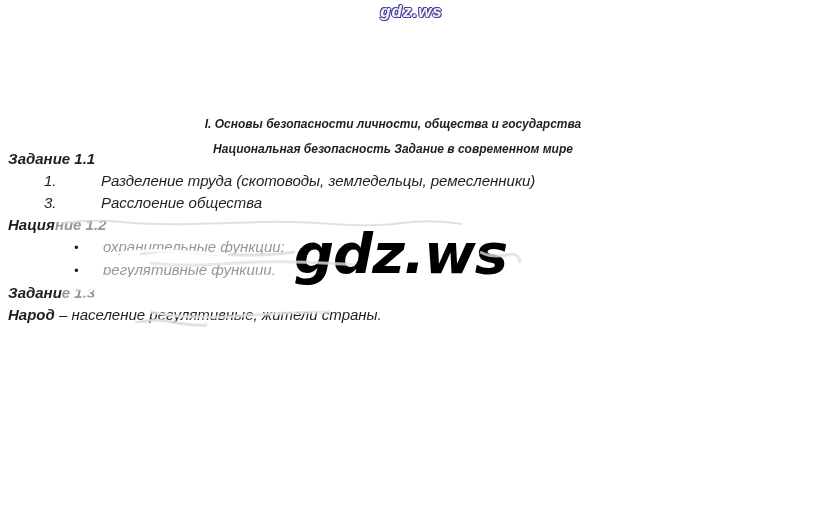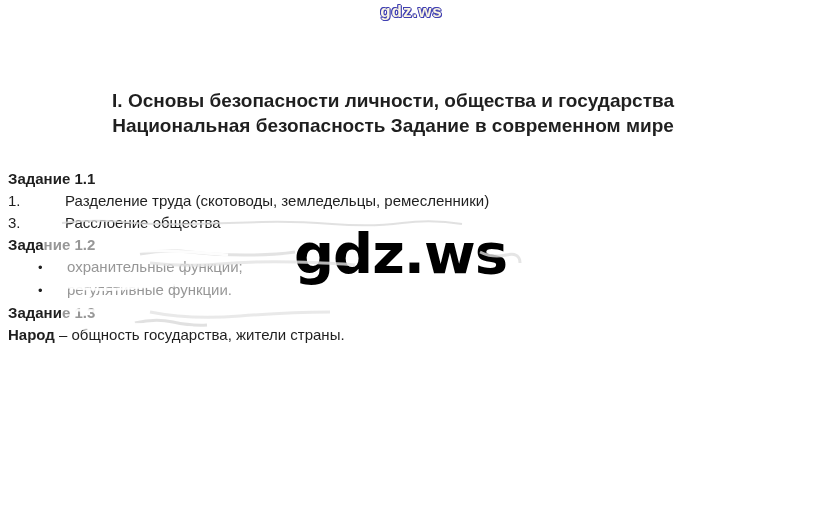--- a/index.html
+++ b/index.html
@@ -9,47 +9,47 @@
     --faded-text:#979797;
     --watermark-color:#000000;
     --page-bg:#ffffff;
   }
   html,body{margin:0;padding:0;}
   body{
     width:823px;height:528px;background:var(--page-bg);
     font-family:"Liberation Sans","DejaVu Sans",sans-serif;
     color:var(--body-text);
   }
-  .page{position:relative;width:754px;height:528px;overflow:hidden;background:var(--page-bg);}
+  .page{position:relative;width:754px;height:528px;overflow:hidden;background:var(--page-bg);font-style:italic;}
 
   
   .site-logo{
     position:absolute;top:2px;left:0;width:823px;text-align:center;
     font-size:17px;font-weight:bold;letter-spacing:1px;
     color:var(--logo-fill);
     text-shadow:-1px 0 0 var(--logo-outline),1px 0 0 var(--logo-outline),
                 0 -1px 0 var(--logo-outline),0 1px 0 var(--logo-outline),
                 1px 1px 0 var(--logo-outline),-1px -1px 0 var(--logo-outline);
     z-index:2;
   }
 
   
   .headings{
-    position:absolute;top:88px;left:8px;width:770px;text-align:center;
-    font-weight:bold;font-size:19px;line-height:25px;z-index:1;
+    position:absolute;top:112px;left:8px;width:770px;text-align:center;
+    font-weight:bold;font-size:12px;line-height:25px;z-index:1;
   }
 
   
   .content{
-    position:absolute;top:168px;left:8px;width:770px;
+    position:absolute;top:148px;left:8px;width:770px;
     font-size:15px;line-height:22px;z-index:1;
   }
   .section-title{font-weight:bold;}
   .faded{color:var(--faded-text);}
-  .row{white-space:nowrap;}
+  .row{white-space:nowrap;margin-left:36px;}
   .num-marker{display:inline-block;width:57px;}
   .bullet-row{padding-left:30px;}
   .bullet-marker{display:inline-block;width:29px;font-size:13px;}
   .paragraphs{width:742px;}
   .para-lead{font-weight:bold;}
 
   
   .watermark{
     position:absolute;left:294px;top:226px;z-index:2;
     font-family:"DejaVu Sans","Liberation Sans",sans-serif;
@@ -77,37 +77,37 @@
     <div class="section-title">Задание 1.1</div>
 
     <div class="row">
       <span class="num-marker">1.</span><span>Разделение труда (скотоводы, земледельцы, ремесленники)</span>
     </div>
     <div class="row">
       <span class="num-marker">3.</span><span>Расслоение общества</span>
     </div>
 
     <div class="section-title">
-      <span>Зада</span><span class="faded">ние 1.2</span>
+      <span>Нация</span><span class="faded">ние 1.2</span>
     </div>
 
     <div class="row bullet-row">
       <span class="bullet-marker">•</span><span class="faded">охранительные функции;</span>
     </div>
     <div class="row bullet-row">
       <span class="bullet-marker">•</span><span class="faded">регулятивные функции.</span>
     </div>
 
     <div class="section-title">
       <span>Задани</span><span class="faded">е 1.3</span>
     </div>
 
     <div class="paragraphs">
       <div>
-        <span class="para-lead">Народ</span><span> – общность государства, жители страны.</span>
+        <span class="para-lead">Народ</span><span> – население регулятивные, жители страны.</span>
       </div>
     </div>
 
   </div>
 
   <div class="watermark">gdz.ws</div>
 
   <svg class="scribbles" viewBox="0 0 823 528" xmlns="http://www.w3.org/2000/svg">
 
     <path d="M62,223 q30,-4 60,-1 t70,2 t70,-2 t70,2 t70,-1 t60,1" fill="none" stroke="#d9d9d9" stroke-width="2" opacity="0.8"></path>

